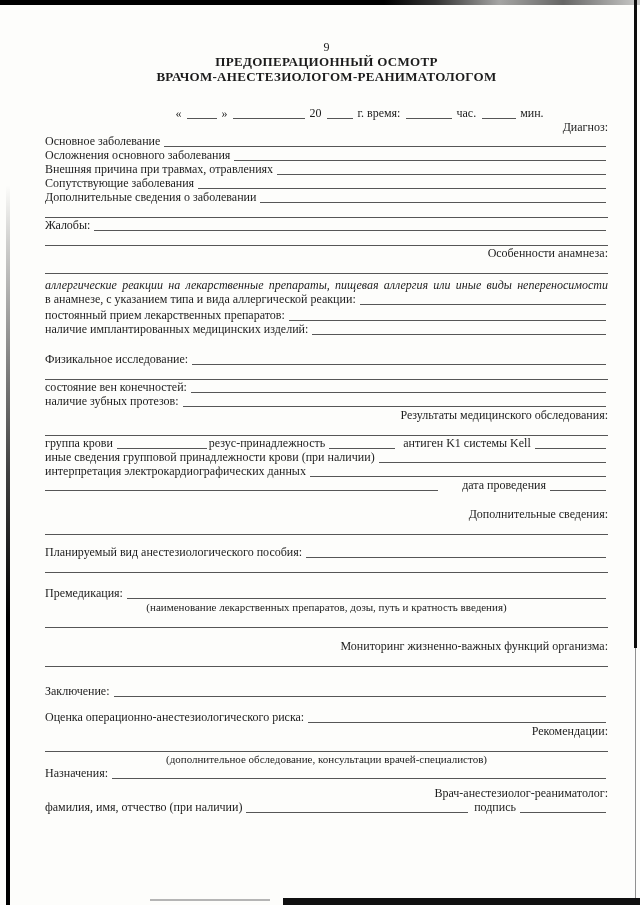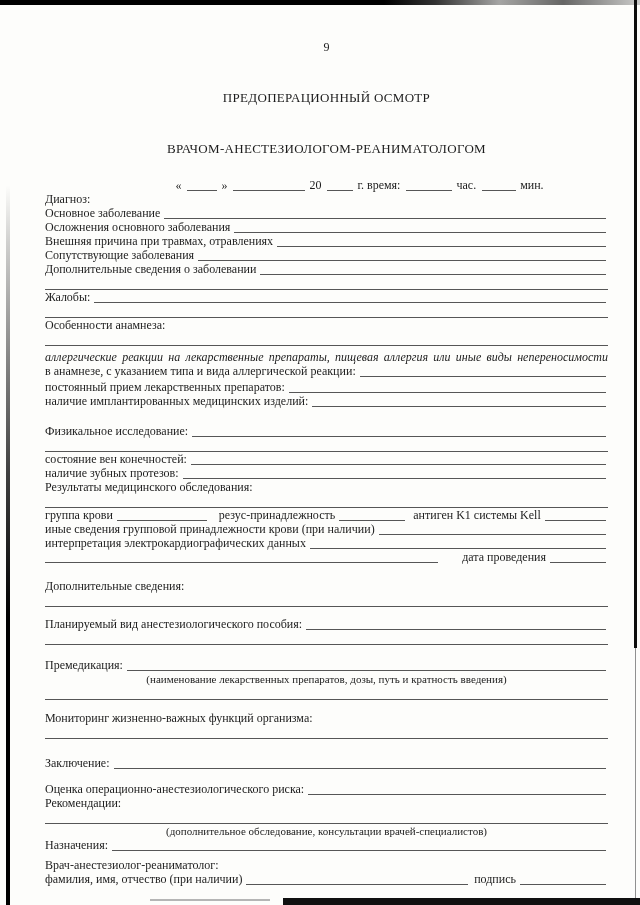--- a/index.html
+++ b/index.html
@@ -3,24 +3,24 @@
 <meta charset="utf-8">
 <style>
   html,body { margin:0; padding:0; background:#e8e8e8; }
   .sheet {
     position:relative; width:640px; height:905px; margin:0 auto;
     background:#fdfdfb; overflow:hidden;
     font-family:"Liberation Serif", serif; font-size:12px; color:#1c1c1c;
   }
   .content { position:absolute; left:45px; top:0; width:563px; }
   .c  { text-align:center; }
-  .b  { font-weight:normal;margin-top:36px; }
+  .b  { font-weight:bold; }
   .pageno { margin-top:40px; line-height:14px; }
   .title  { font-size:13px; line-height:15px; letter-spacing:0.3px; }
-  .row { display:flex; align-items:flex-end; height:14px; }
+  .row { display:flex; align-items:flex-end; height:14px;justify-content:flex-end; }
   .lbl { white-space:nowrap; line-height:14px; flex:0 0 auto; }
   .u   { flex:1 1 auto; height:2px; border-bottom:1.6px solid #565656; margin:0 2px 1px 4px; }
   .uf  { flex:0 0 auto; }
   .hr  { height:13px; border-bottom:1.6px solid #565656; }
   .dl  { justify-content:center; margin-left:66px; }
   .dl .lbl { margin:0 2px; }
   .just { text-align:justify; text-align-last:justify; line-height:14px; margin-top:4px;font-style:italic; }
   .cap { font-size:11px; text-align:center; line-height:14px; color:#222; }
   
   .art { position:absolute; }
@@ -128,21 +128,21 @@
       <span class="u"></span>
     </div>
 
     <div class="row" style="">
       <span class="lbl">Результаты медицинского обследования:</span>
     </div>
     <div class="hr"></div>
     <div class="row">
       <span class="lbl">группа крови</span>
       <span class="u uf" style="width:90px"></span>
-      <span class="lbl" style="margin-left:10px">резус-принадлежность</span>
+      <span class="lbl" style="margin-left:0">резус-принадлежность</span>
       <span class="u uf" style="width:66px"></span>
       <span class="lbl" style="margin-left:6px">антиген K1 системы Kell</span>
       <span class="u"></span>
     </div>
     <div class="row">
       <span class="lbl">иные сведения групповой принадлежности крови (при наличии)</span>
       <span class="u"></span>
     </div>
     <div class="row">
       <span class="lbl">интерпретация электрокардиографических данных</span>

